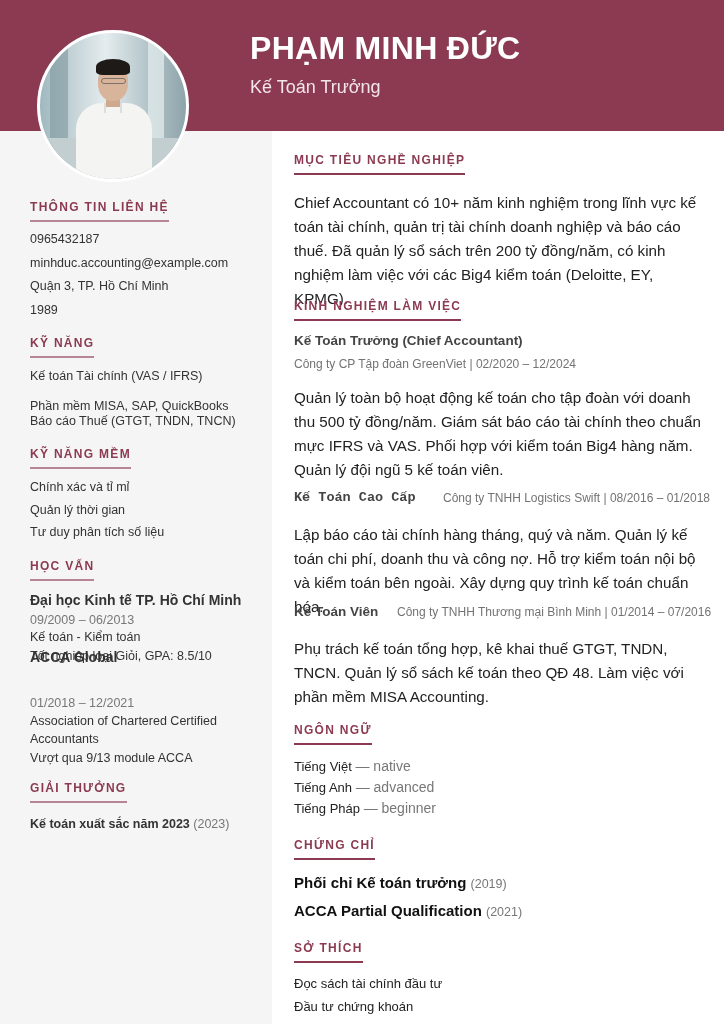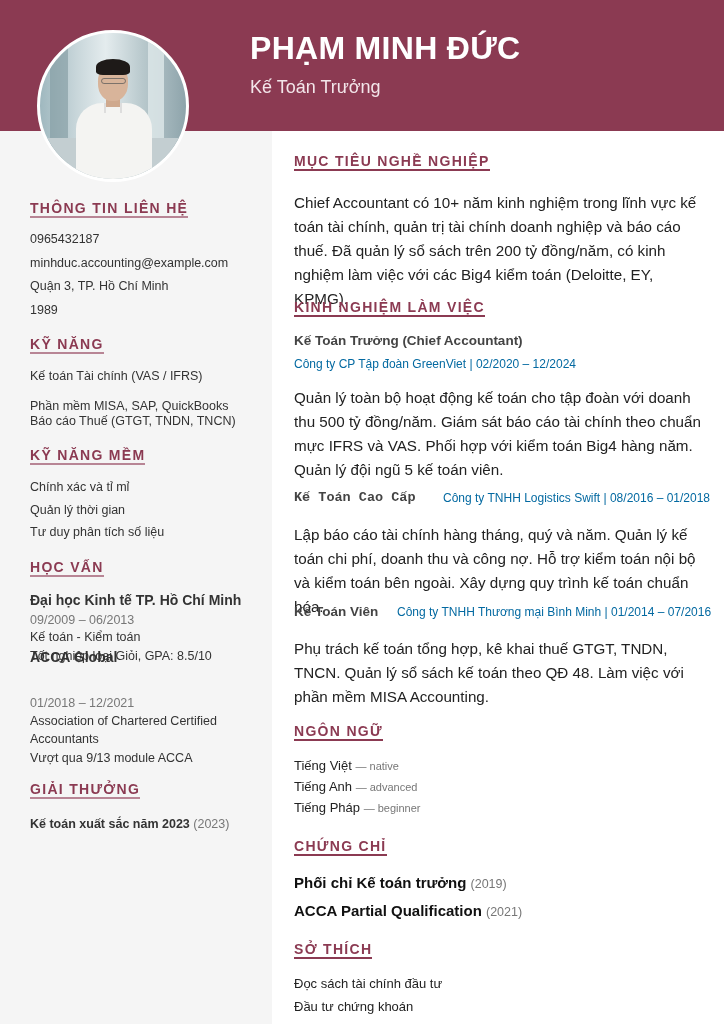--- a/index.html
+++ b/index.html
@@ -53,37 +53,37 @@
   .avatar .neck { position:absolute; left:66px; top:64px; width:14px; height:10px; background:#cfa98e; }
   .avatar .body {
     position: absolute; left: 36px; top: 70px; width: 76px; height: 90px;
     border-radius: 26px 26px 0 0; background: #f4f4f2;
   }
   .avatar .collar { position:absolute; left:64px; top:70px; width:18px; height:10px; border-left:2px solid #ddd; border-right:2px solid #ddd; }
 
   
   .sec-h {
     position: absolute; font-weight: bold; color: #8b3a52;
-    letter-spacing: 1.3px; font-size: 14px;
-    border-bottom: 2px solid #8b3a52;
+    letter-spacing: 1.3px; font-size: 12px;
+    padding-bottom: 6px; border-bottom: 2px solid #8b3a52;
   }
   .sidebar .sec-h { border-bottom-color: #b88595; }
 
   .s-item { position: absolute; left: 30px; font-size: 12.5px; color: #333; }
   .s-bold { font-weight: bold; font-size: 14px; color: #333; }
   .s-muted { color: #777; }
 
   .m-para {
     position: absolute; left: 22px; width: 416px;
     font-size: 15.2px; line-height: 24px; color: #222;
   }
   .job-title { position: absolute; left: 22px; font-size: 13.5px; font-weight: bold; color: #444; }
-  .job-meta { position: absolute; font-size: 12px; color: #0369a1; }
+  .job-meta { position: absolute; font-size: 12px; color: #737373; }
   .lang-item { position: absolute; left: 22px; font-size: 13px; color: #222; }
-  .lang-item .lvl { font-size: 11px; color: #777; }
+  .lang-item .lvl { font-size: 14px; color: #777; }
   .cert-item { position: absolute; left: 22px; font-size: 15px; font-weight: bold; color: #111; }
   .cert-item .yr { font-size: 12.5px; font-weight: normal; color: #777; }
   .hobby { position: absolute; left: 22px; font-size: 13px; color: #222; }
 </style>
 </head>
 <body>
 
 <div class="header">
   <div class="name">PHẠM MINH ĐỨC</div>
   <div class="title">Kế Toán Trưởng</div>

